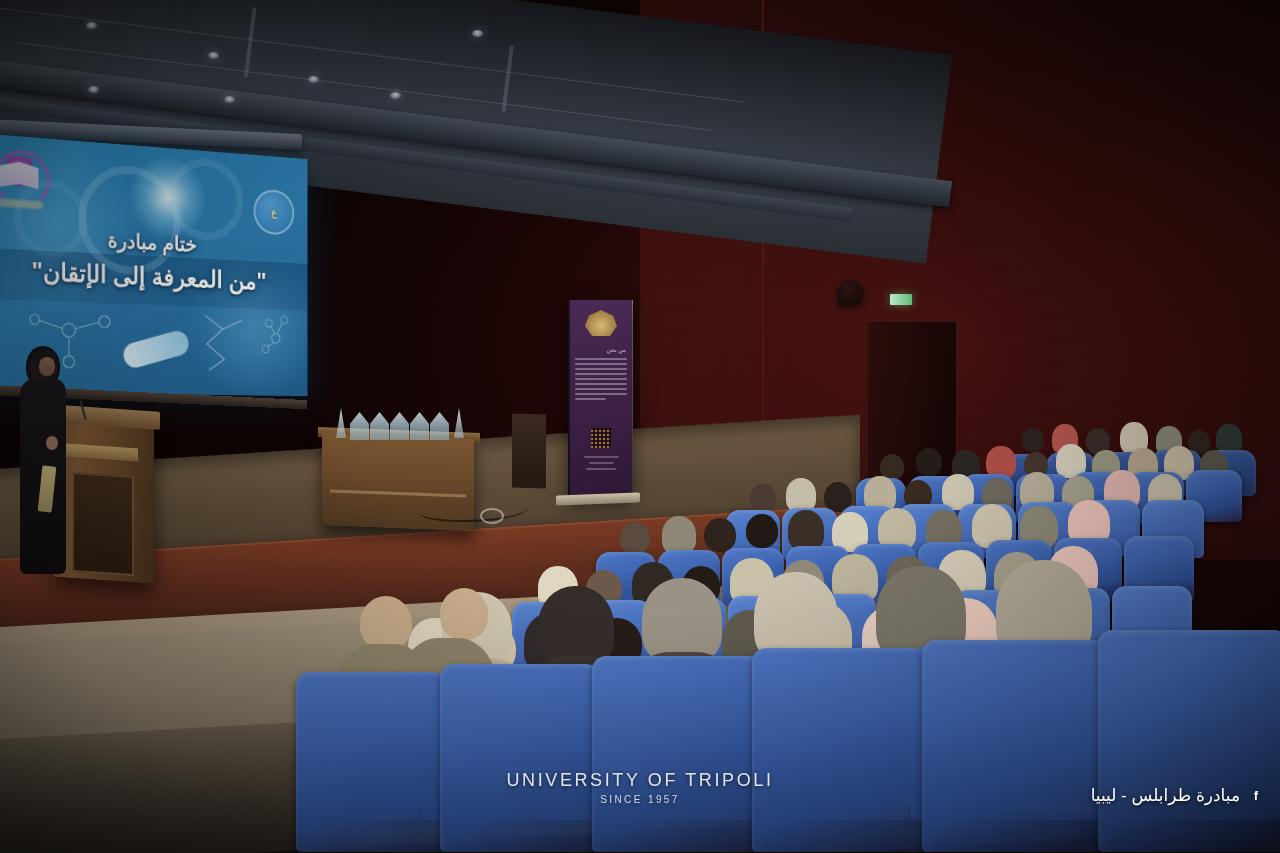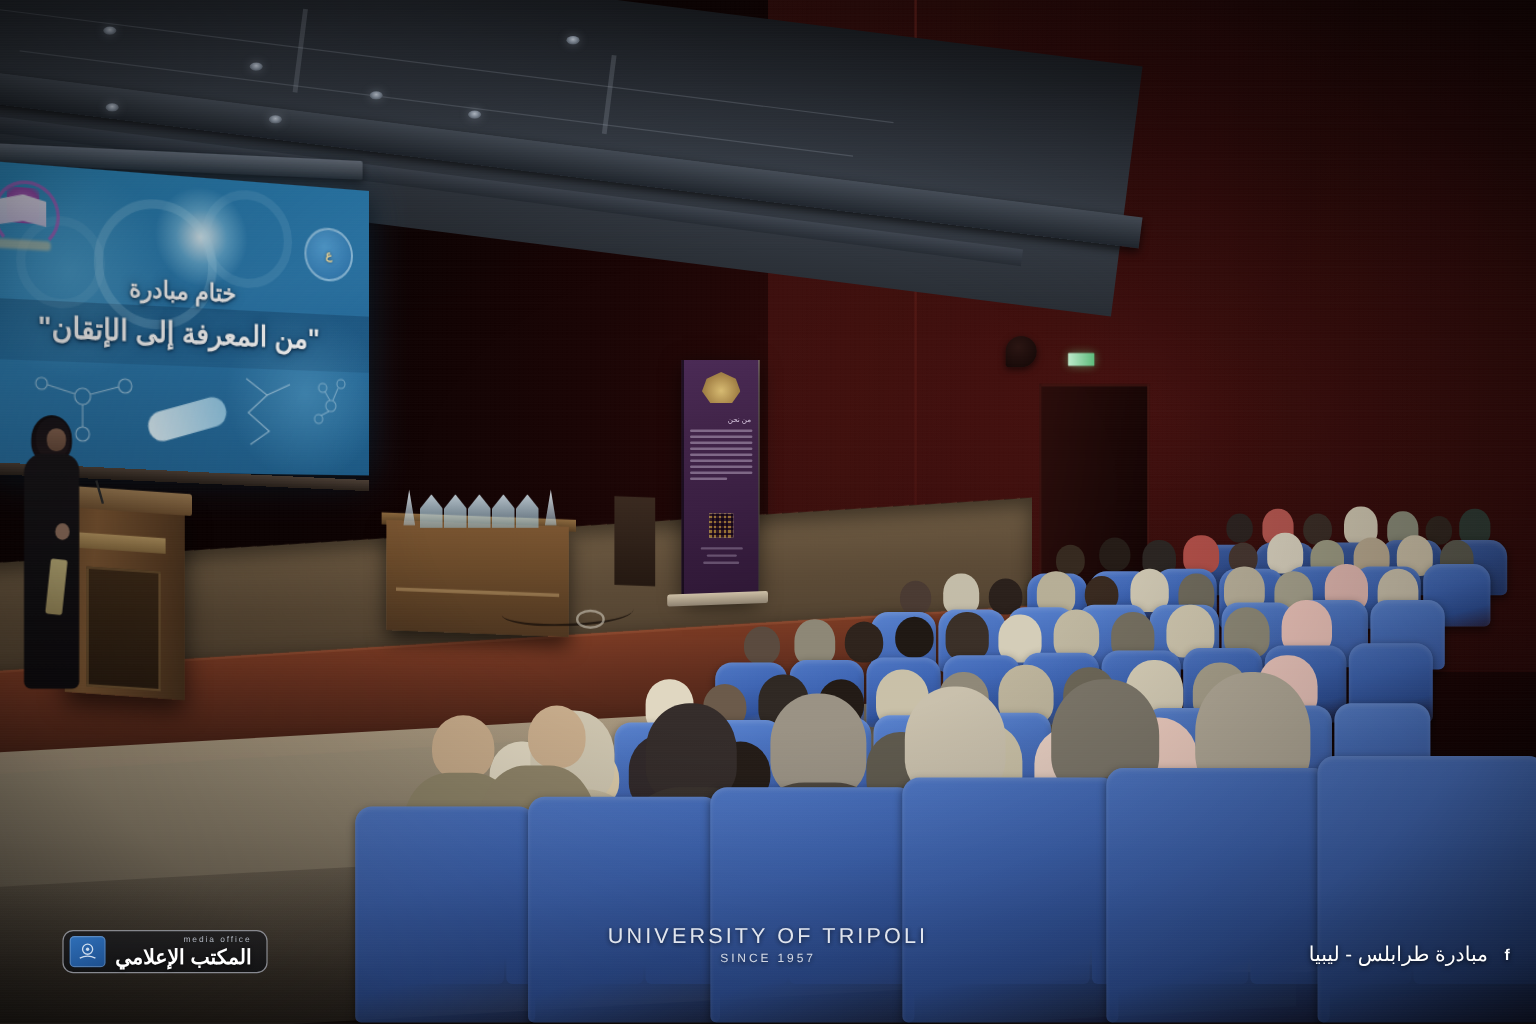--- a/index.html
+++ b/index.html
@@ -732,27 +732,14 @@
     <div class="wm-since">SINCE 1957</div>
   </div>
 
   <div class="wm-right">
     <div class="wm-row">
       <span class="wm-ar-small">مبادرة طرابلس - ليبيا</span>
       <span class="wm-fb">f</span>
     </div>
   </div>
 
-  <div class="badge">
-    <div class="badge-logo">
-      <svg width="18" height="16" viewBox="0 0 18 16">
-        <circle cx="9" cy="6" r="4.2" fill="none" stroke="#e9f1fb" stroke-width="1.1"></circle>
-        <path d="M2.5 13.5 Q9 10 15.5 13.5" fill="none" stroke="#e9f1fb" stroke-width="1.1"></path>
-        <circle cx="9" cy="6" r="1.4" fill="#e9f1fb"></circle>
-      </svg>
-    </div>
-    <div class="badge-txt">
-      <span class="badge-en">media office</span>
-      <span class="badge-ar">المكتب الإعلامي</span>
-    </div>
-  </div>
 
 </div>
 
 </body></html>

